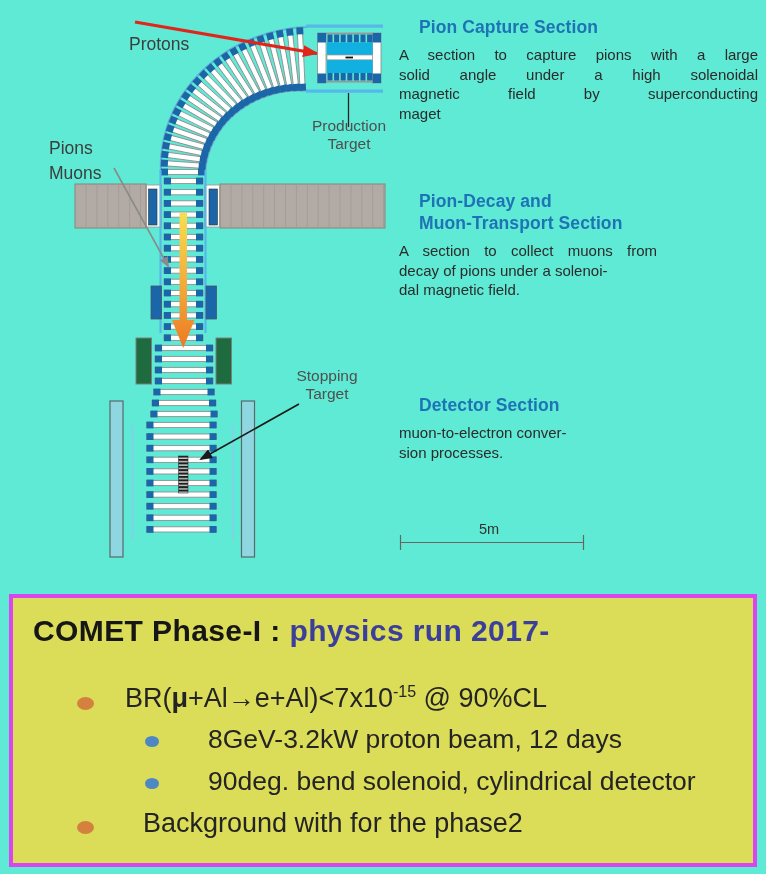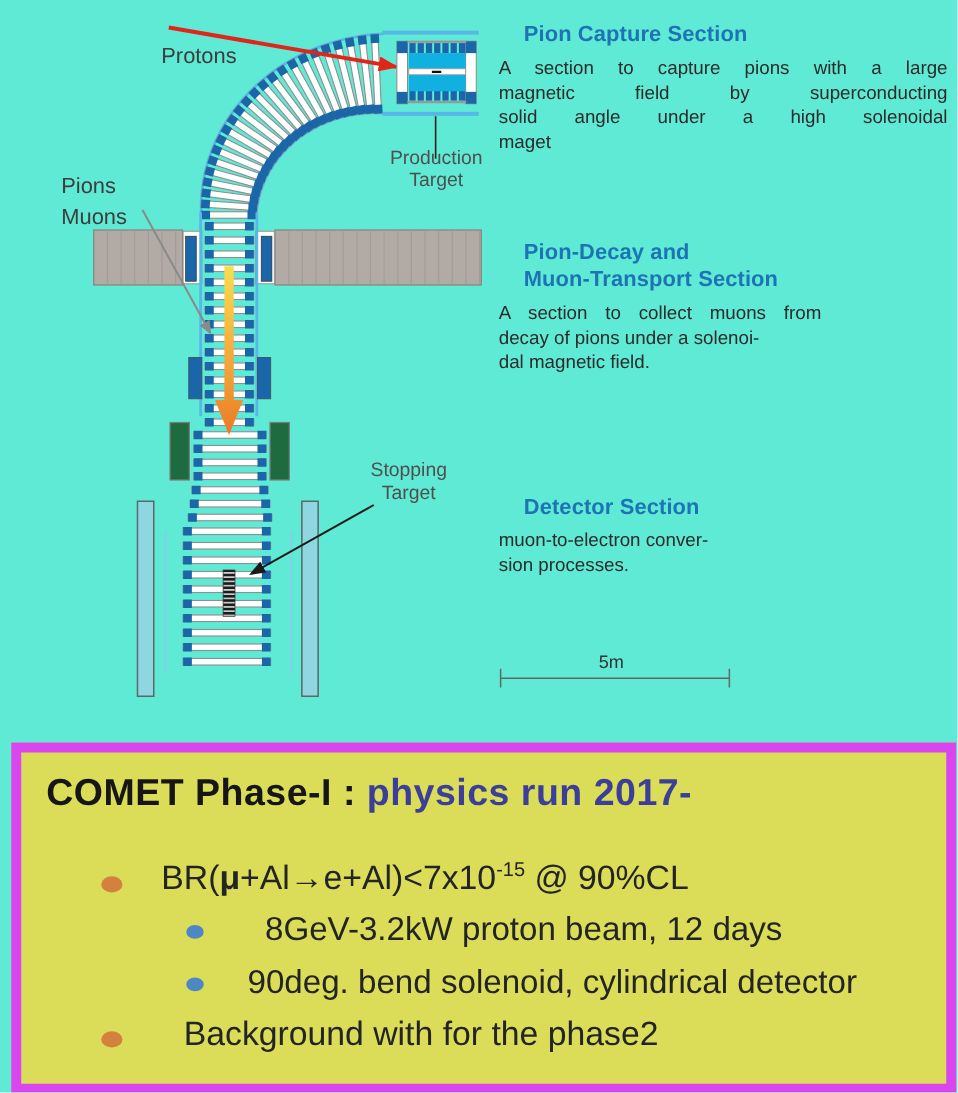--- a/index.html
+++ b/index.html
@@ -12,21 +12,21 @@
 
   
   .sec{position:absolute;left:399px;width:359px;}
   .sec-title{font-size:17.5px;font-weight:700;color:#1e73b5;line-height:22px;letter-spacing:.1px;margin-left:20px;}
   .sec-body{margin-top:7px;font-size:15px;line-height:19.5px;color:#2b2b2b;}
   .bl{display:block;}
   .j{text-align:justify;text-align-last:justify;}
 
   
   .infobox{position:absolute;left:9px;top:594px;width:740px;height:265px;
-           background:#dbdc58;border:8px solid #d946ef;}
+           background:#dbdc58;border:4px solid #d946ef;}
   .ib-title{position:absolute;left:20px;top:16px;font-size:30px;font-weight:700;
             color:#161616;letter-spacing:.4px;white-space:nowrap;}
   .tblue{color:#3c3f99;}
   .brow{position:absolute;font-size:27px;color:#242424;white-space:nowrap;}
   .brow.small{font-size:26.5px;}
   .mu{font-weight:700;}
   .sup{font-size:16px;position:relative;top:-10px;}
   .dot{position:absolute;border-radius:50%;}
   .dot.orange{width:17px;height:13px;background:#d4803f;}
   .dot.blue{width:14px;height:11px;background:#4d88c4;}
@@ -448,22 +448,22 @@
       <line x1="400.5" y1="535" x2="400.5" y2="550" stroke="#666" stroke-width="1.2"></line>
       <line x1="583.5" y1="535" x2="583.5" y2="550" stroke="#666" stroke-width="1.2"></line>
     </g>
   </svg>
 
   
   <div class="sec" style="top:16px">
     <div class="sec-title">Pion Capture Section</div>
     <div class="sec-body">
       <span class="bl j">A section to capture pions with a large</span>
+      <span class="bl j">solid angle under a high solenoidal</span>
       <span class="bl j">magnetic field by superconducting</span>
-      <span class="bl j">solid angle under a high solenoidal</span>
       <span class="bl">maget</span>
     </div>
   </div>
 
   <div class="sec" style="top:190px">
     <div class="sec-title">
       <span class="bl">Pion-Decay and</span>
       <span class="bl">Muon-Transport Section</span>
     </div>
     <div class="sec-body" style="width:258px">
@@ -489,19 +489,19 @@
 
     <span class="dot orange" style="left:64px;top:99px"></span>
     <div class="brow" style="left:112px;top:85px">
       <span>BR(</span><span class="mu">μ</span><span>+Al</span><span>→</span><span>e+Al)&lt;7x10</span><span class="sup">-15</span><span> @ 90%CL</span>
     </div>
 
     <span class="dot blue" style="left:132px;top:138px"></span>
     <div class="brow small" style="left:195px;top:126px">8GeV-3.2kW proton beam, 12 days</div>
 
     <span class="dot blue" style="left:132px;top:180px"></span>
-    <div class="brow small" style="left:181px;top:168px">90deg. bend solenoid, cylindrical detector</div>
+    <div class="brow small" style="left:195px;top:168px">90deg. bend solenoid, cylindrical detector</div>
 
     <span class="dot orange" style="left:64px;top:223px"></span>
     <div class="brow" style="left:130px;top:210px">Background with for the phase2</div>
   </div>
 
 </div>
 
 </body></html>

